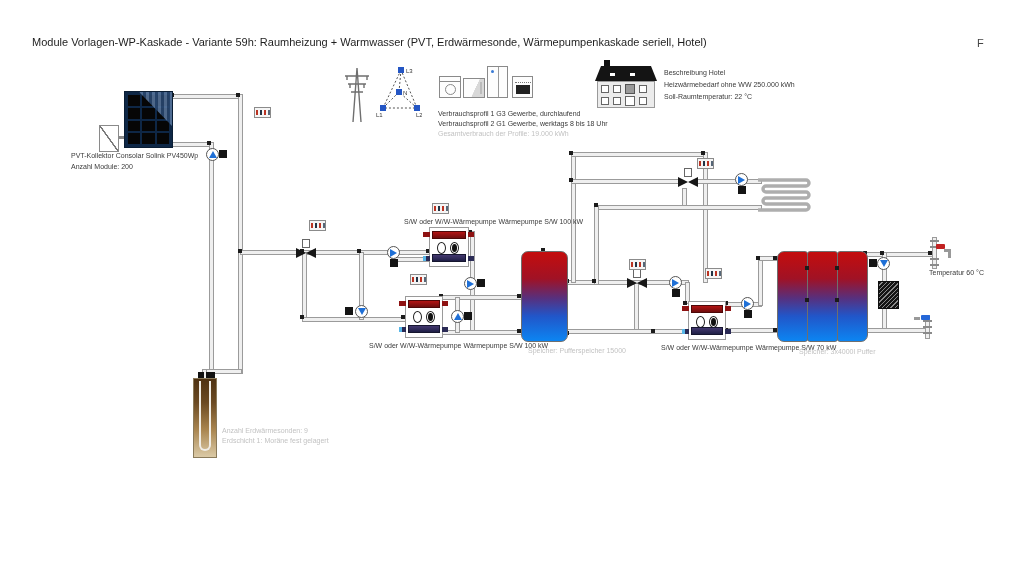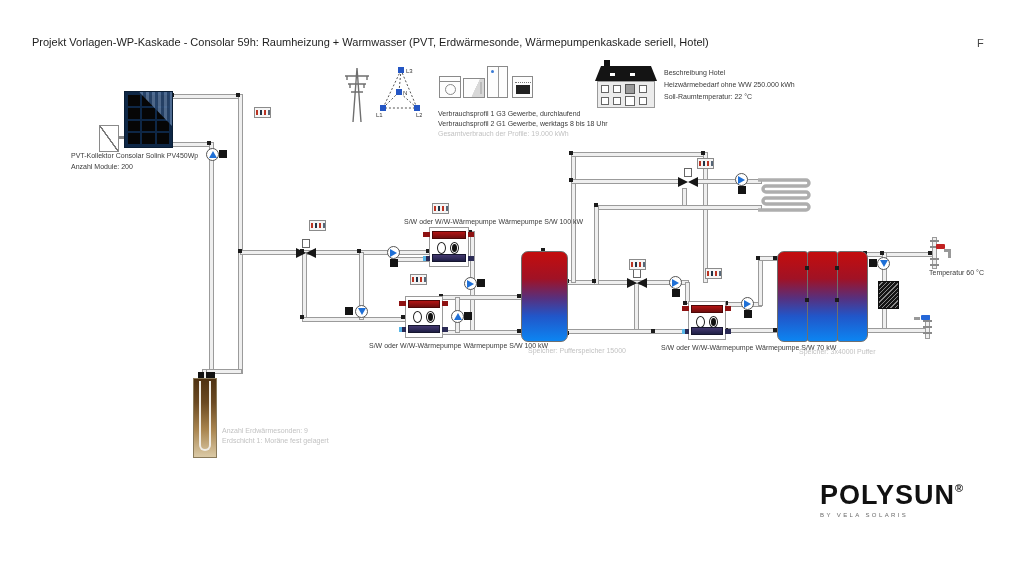--- a/index.html
+++ b/index.html
@@ -42,21 +42,21 @@
   .logo .main{font-size:27px;font-weight:bold;letter-spacing:1px;font-family:"Liberation Sans",sans-serif;}
   .logo sup{font-size:11px;vertical-align:12px;}
   .logo .sub{font-size:6px;letter-spacing:2.4px;color:#6a6a6a;margin-top:1px;}
   svg{position:absolute;z-index:6;}
 </style>
 </head>
 <body>
 
 <div id="stage">
 
-  <div class="title" style="left:32px;top:36px;">Projekt Vorlagen-WP-Kaskade - Consolar 59h: Raumheizung + Warmwasser (PVT, Erdwärmesonde, Wärmepumpenkaskade seriell, Hotel)</div>
+  <div class="title" style="left:32px;top:36px;">Module Vorlagen-WP-Kaskade - Variante 59h: Raumheizung + Warmwasser (PVT, Erdwärmesonde, Wärmepumpenkaskade seriell, Hotel)</div>
   <div class="title" style="left:977px;top:37px;color:#444;">F</div>
 
   <div class="pipe ph" style="left:172px;top:94px;width:70px;"></div>
   <div class="pipe pv" style="left:238px;top:94px;height:280px;"></div>
   <div class="pipe ph" style="left:170px;top:142px;width:44px;"></div>
   <div class="pipe pv" style="left:209px;top:142px;height:238px;"></div>
   <div class="pipe ph" style="left:202px;top:369px;width:40px;"></div>
   <div class="pipe pv" style="left:202px;top:369px;height:11px;"></div>
   <div class="pipe ph" style="left:240px;top:250px;width:190px;"></div>
   <div class="pipe pv" style="left:302px;top:252px;height:68px;"></div>
@@ -383,18 +383,14 @@
 
   <div style="position:absolute;left:193px;top:378px;width:24px;height:80px;z-index:6;
               background:linear-gradient(#4f3212,#6b4a22 30%,#a9854f 65%,#dbcaa6);border:1px solid #8a7a5a;box-sizing:border-box;">
     <div style="position:absolute;left:5px;top:2px;width:12px;height:70px;border-left:2px solid #f0ede6;border-right:2px solid #f0ede6;border-bottom:2px solid #f0ede6;border-radius:0 0 8px 8px;box-sizing:border-box;"></div>
   </div>
   <div style="position:absolute;left:206px;top:372px;width:9px;height:8px;background:#111;z-index:5;"></div>
   <div style="position:absolute;left:198px;top:372px;width:6px;height:8px;background:#111;z-index:5;"></div>
   <div class="lbl gray" style="left:222px;top:427px;">Anzahl Erdwärmesonden: 9</div>
   <div class="lbl gray" style="left:222px;top:437px;">Erdschicht 1: Moräne fest gelagert</div>
 
-  <div class="logo">
-    <div class="main"><span>POLYSUN</span><sup>®</sup></div>
-    <div class="sub">BY VELA SOLARIS</div>
-  </div>
 
 </div>
 
 </body></html>

